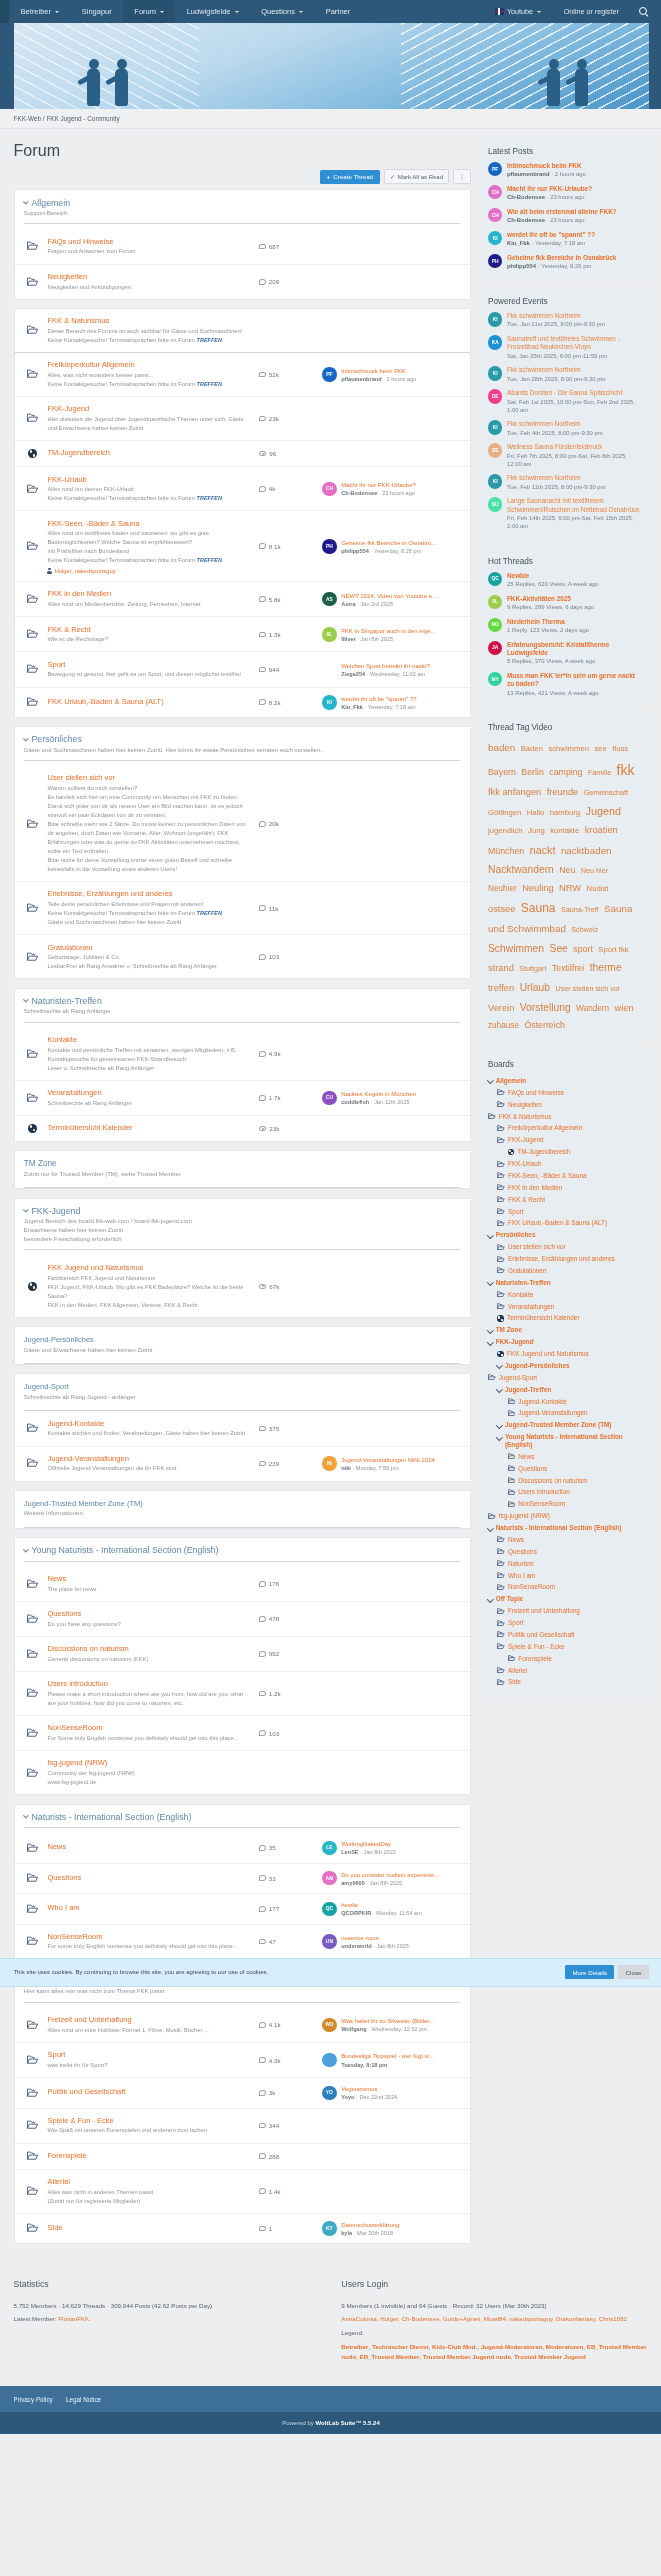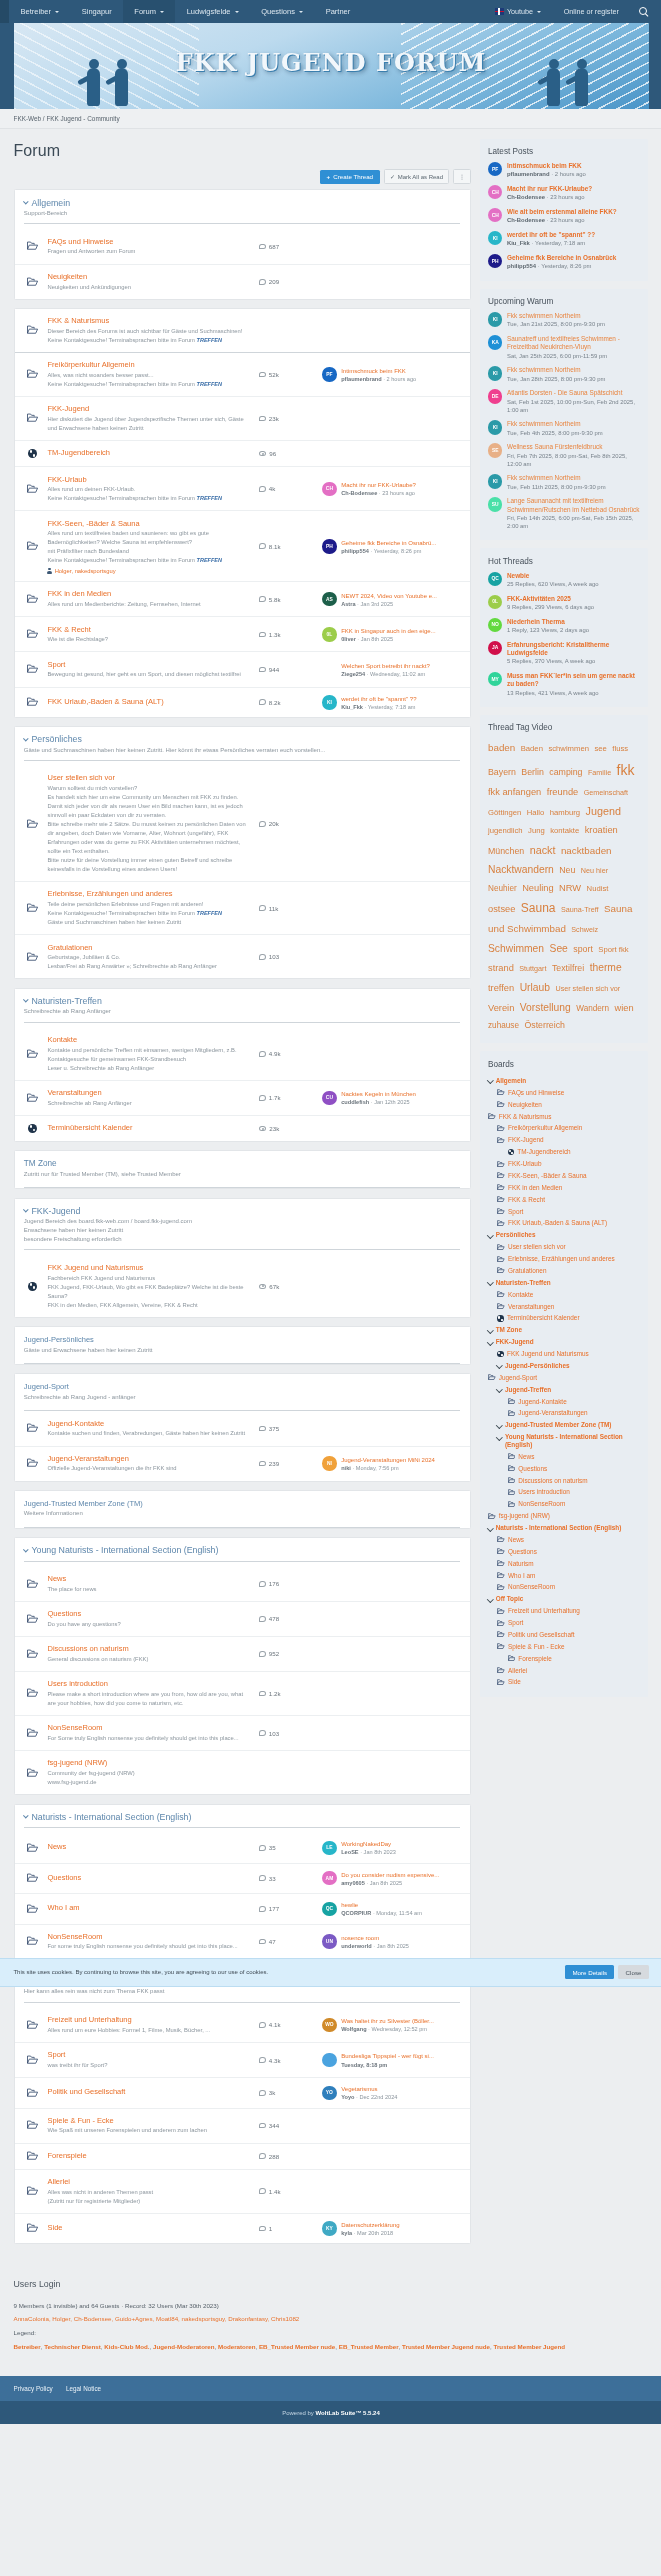--- a/index.html
+++ b/index.html
@@ -228,21 +228,20 @@
     <div class="silh c">
         <div class="silh-arm"></div>
         <div class="silh-head"></div>
         <div class="silh-body"></div>
       </div>
     <div class="silh d">
         <div class="silh-arm"></div>
         <div class="silh-head"></div>
         <div class="silh-body"></div>
       </div>
-    <div class="banner-title">FKK JUGEND FORUM</div>
   </div>
 </div>
 
 <div class="crumbbar">
   <div class="crumb">FKK-Web / FKK Jugend - Community</div>
 </div>
 
 <div class="page">
 
   <div class="content">
@@ -1207,21 +1206,21 @@
             <div class="av" style="background:#1d1b8a">PH</div>
             <div class="tx">
               <div class="tt">Geheime fkk Bereiche in Osnabrück</div>
               <div class="mm"><b>philipp554</b> · Yesterday, 8:26 pm</div>
             </div>
           </div>
         </div>
     </div>
 
     <div class="sbox">
-      <h3>Upcoming Warum</h3>
+      <h3>Powered Events</h3>
       <div id="upcoming-events">
           <div class="sitem ev">
             <div class="av" style="background:#2a9aa8">KI</div>
             <div class="tx">
               <div class="tt">Fkk schwimmen Northeim</div>
               <div class="mm">Tue, Jan 21st 2025, 8:00 pm-9:30 pm</div>
             </div>
           </div>
           <div class="sitem ev">
             <div class="av" style="background:#1e90d6">KA</div>
@@ -1721,20 +1720,28 @@
 <div class="cookiebar" id="cookiebar" style="position: absolute; top: 1958px; width: 662px;">
   <span>This site uses cookies. By continuing to browse this site, you are agreeing to our use of cookies.</span>
   <span class="sp">
     <span class="cb-blue">More Details</span>
     <span class="cb-grey">Close</span>
   </span>
 </div>
 
 <div class="footer-stats">
   <div class="fs-inner">
+    <div class="fs-col">
+      <h3>Statistics</h3>
+      <p>5,752 Members · 14,629 Threads · 309,044 Posts (42.62 Posts per Day)</p>
+      <p>
+        <span>Latest Member:</span>
+        <a href="#">FlorianFKK.</a>
+      </p>
+    </div>
     <div class="fs-col">
       <h3 id="uo-title">Users Login</h3>
       <p>9 Members (1 invisible) and 64 Guests · Record: 32 Users (Mar 30th 2023)</p>
       <p><a href="#">AnnaColonia, Holger, Ch-Bodensee, Guido+Agnes, Moatl84, nakedsportsguy, Drakonfantasy, Chris1082</a></p>
       <p>Legend:</p>
       <p id="legend-line"><a href="#" class="lg-1">Betreiber</a>, <a href="#" class="lg-2">Technischer Dienst</a>, <a href="#" class="lg-3">Kids-Club Mod.</a>, <a href="#" class="lg-4">Jugend-Moderatoren</a>, <a href="#" class="lg-5">Moderatoren</a>, <a href="#" class="lg-6">EB_Trusted Member nude</a>, <a href="#" class="lg-7">EB_Trusted Member</a>, <a href="#" class="lg-8">Trusted Member Jugend nude</a>, <a href="#" class="lg-9">Trusted Member Jugend</a></p>
     </div>
   </div>
 </div>
 

